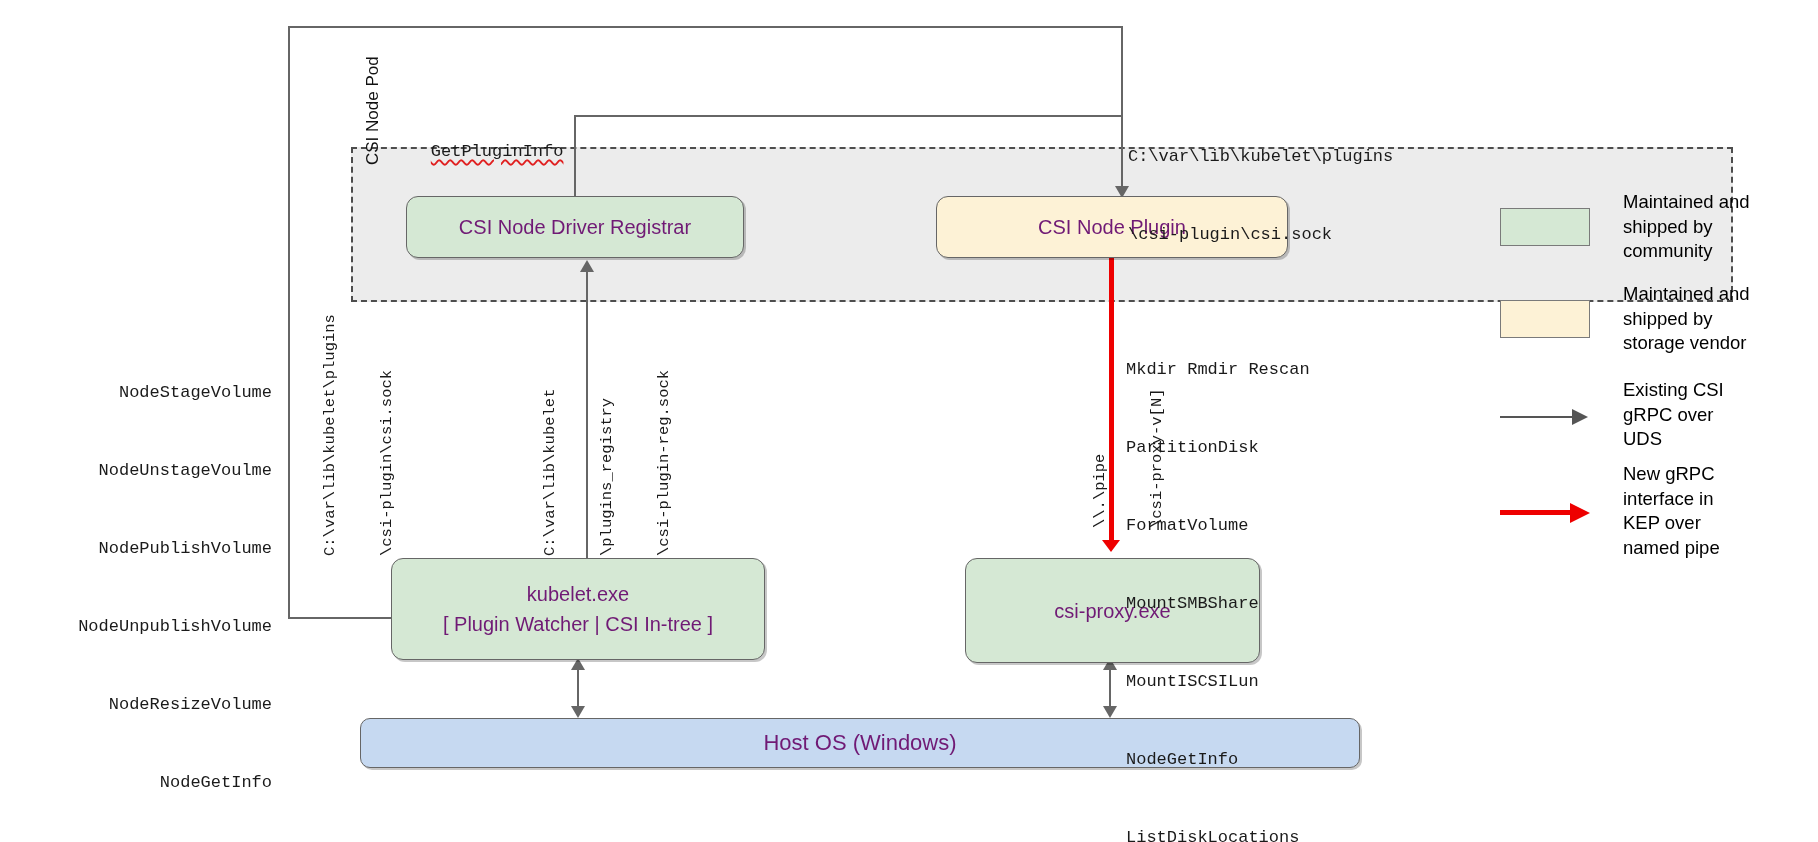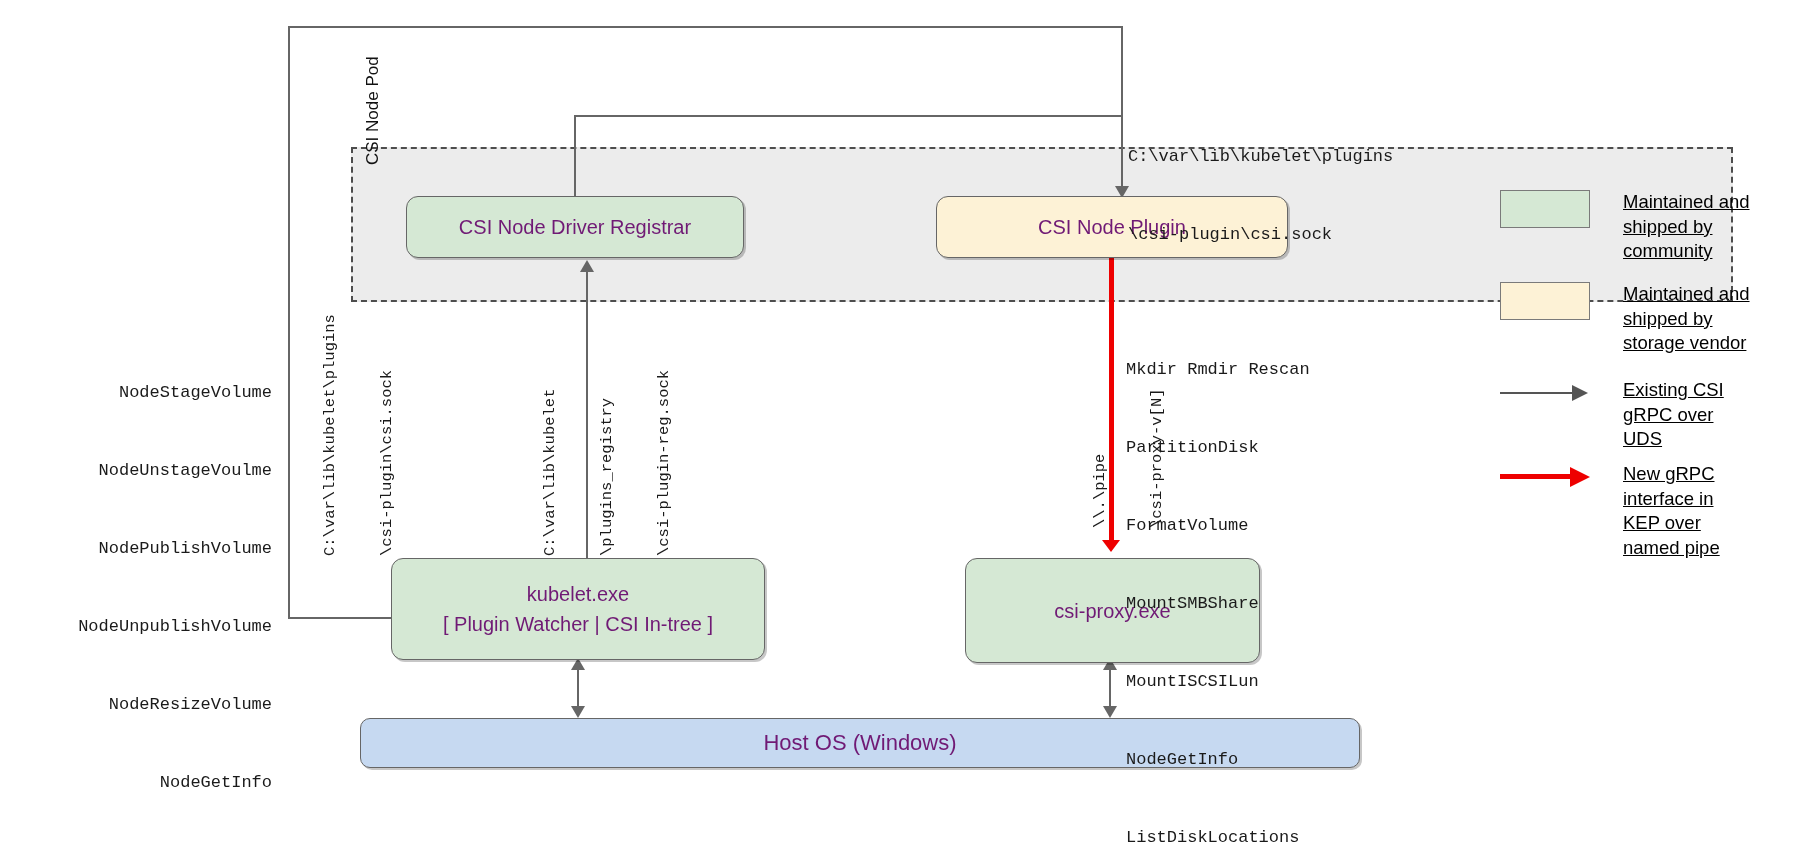--- a/index.html
+++ b/index.html
@@ -142,22 +142,21 @@
   
   #legend {
     position: absolute;
     left: 1500px;
     top: 190px;
     width: 310px;
   }
   .legend-row {
     position: absolute;
     display: flex;
-    align-items: flex-start;
-    text-decoration: underline;
+    align-items: center;
   }
   .legend-swatch {
     width: 90px;
     height: 38px;
     border: 1.5px solid #7a7a7a;
     box-sizing: border-box;
     flex: 0 0 auto;
   }
   .legend-text {
     margin-left: 33px;
@@ -240,20 +239,23 @@
   </div>
 
   <div class="node-box green" id="box-csiproxy">
     <span>csi-proxy.exe</span>
   </div>
 
   <div class="node-box blue" id="box-hostos">
     <span>Host OS (Windows)</span>
   </div>
 
+  <div id="getplugininfo" class="mono">
+    <span class="squiggle">GetPluginInfo</span>
+  </div>
 
   <div id="sock-path-top" class="mono">
     <div>C:\var\lib\kubelet\plugins</div>
     <div>\csi-plugin\csi.sock</div>
   </div>
 
   <div id="left-ops" class="mono">
     <div>NodeStageVolume</div>
     <div>NodeUnstageVoulme</div>
     <div>NodePublishVolume</div>

